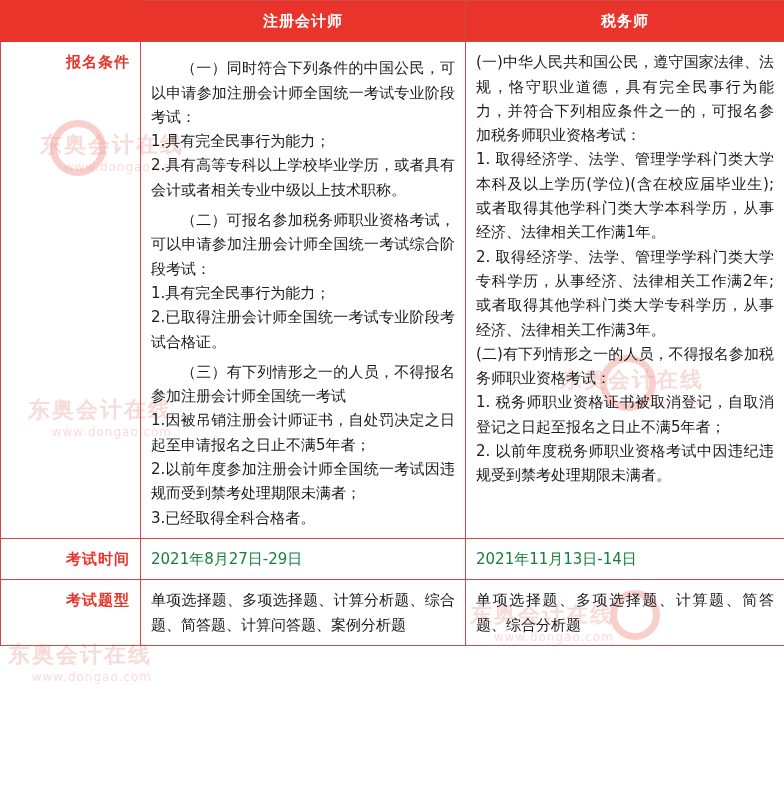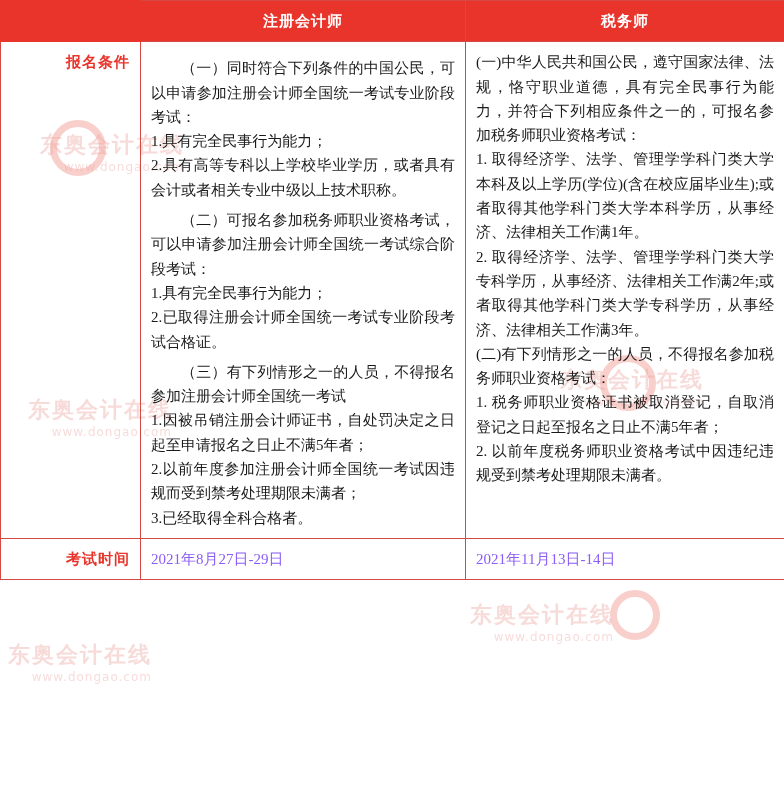--- a/index.html
+++ b/index.html
@@ -32,21 +32,20 @@
   table.compare col.c2 { width: 325px; }
   table.compare col.c3 { width: 319px; }
 
   table.compare th, table.compare td {
     border: 1px solid #d24a43;
     vertical-align: top;
     padding: 8px 10px;
     font-size: 15px;
     line-height: 1.62;
     box-sizing: border-box;
-    font-family: Liberation Serif, serif;
   }
   thead th {
     background: #e8342a;
     color: #ffffff;
     font-size: 19px;
     font-weight: bold;
     text-align: center;
     vertical-align: middle;
     padding: 9px 6px;
     border-color: #e8342a;
@@ -62,21 +61,21 @@
     font-size: 16px;
     text-align: right;
     vertical-align: middle;
     letter-spacing: 1px;
   }
   td.cell {
     color: #1a1a1a;
     text-align: justify;
   }
   td.cell.redtext {
-    color: #8b5cf6;
+    color: #15803d;
   }
   .cell p {
     margin: 0;
   }
   .cell p.indent {
     text-indent: 2em;
     margin-top: 6px;
   }
 
   
@@ -188,16 +187,25 @@
         <td class="rowlabel">考试时间</td>
         <td class="cell redtext">
           <p>2021年8月27日-29日</p>
         </td>
         <td class="cell redtext">
           <p>2021年11月13日-14日</p>
         </td>
       </tr>
 
 
+      <tr>
+        <td class="rowlabel">考试题型</td>
+        <td class="cell">
+          <p>单项选择题、多项选择题、计算分析题、综合题、简答题、计算问答题、案例分析题</p>
+        </td>
+        <td class="cell">
+          <p>单项选择题、多项选择题、计算题、简答题、综合分析题</p>
+        </td>
+      </tr>
 
     </tbody>
   </table>
 </div>
 
 </body></html>

